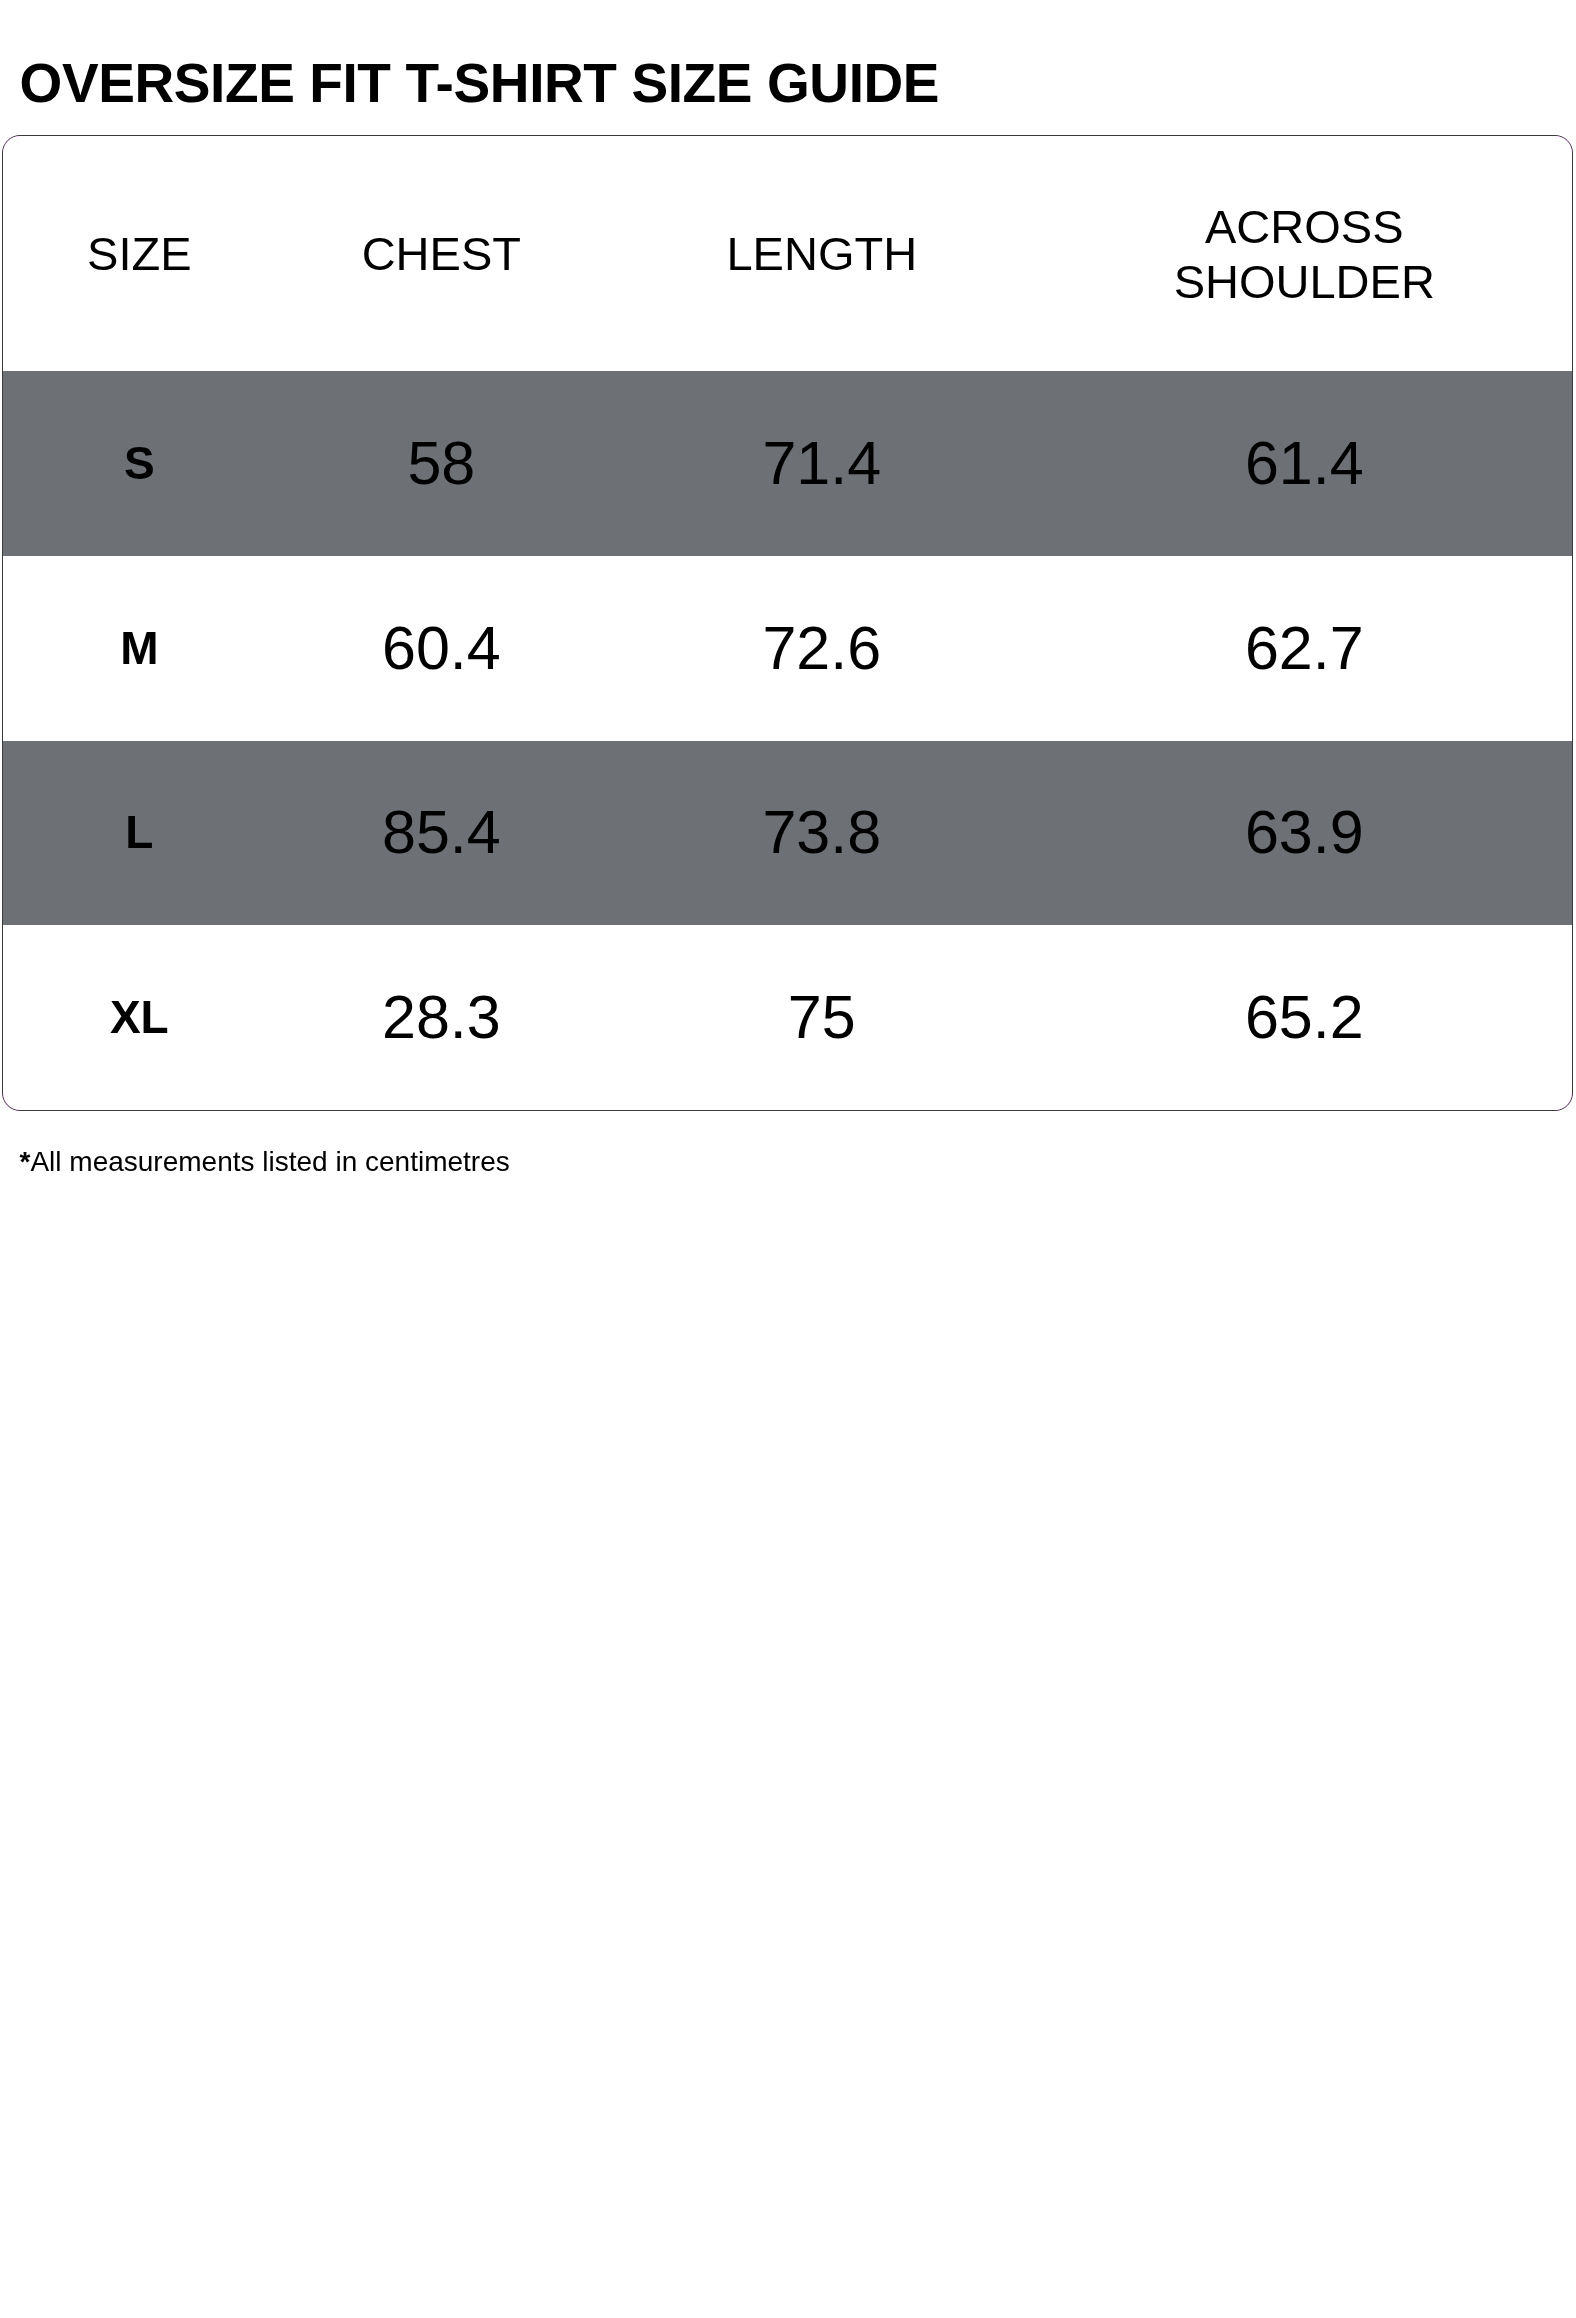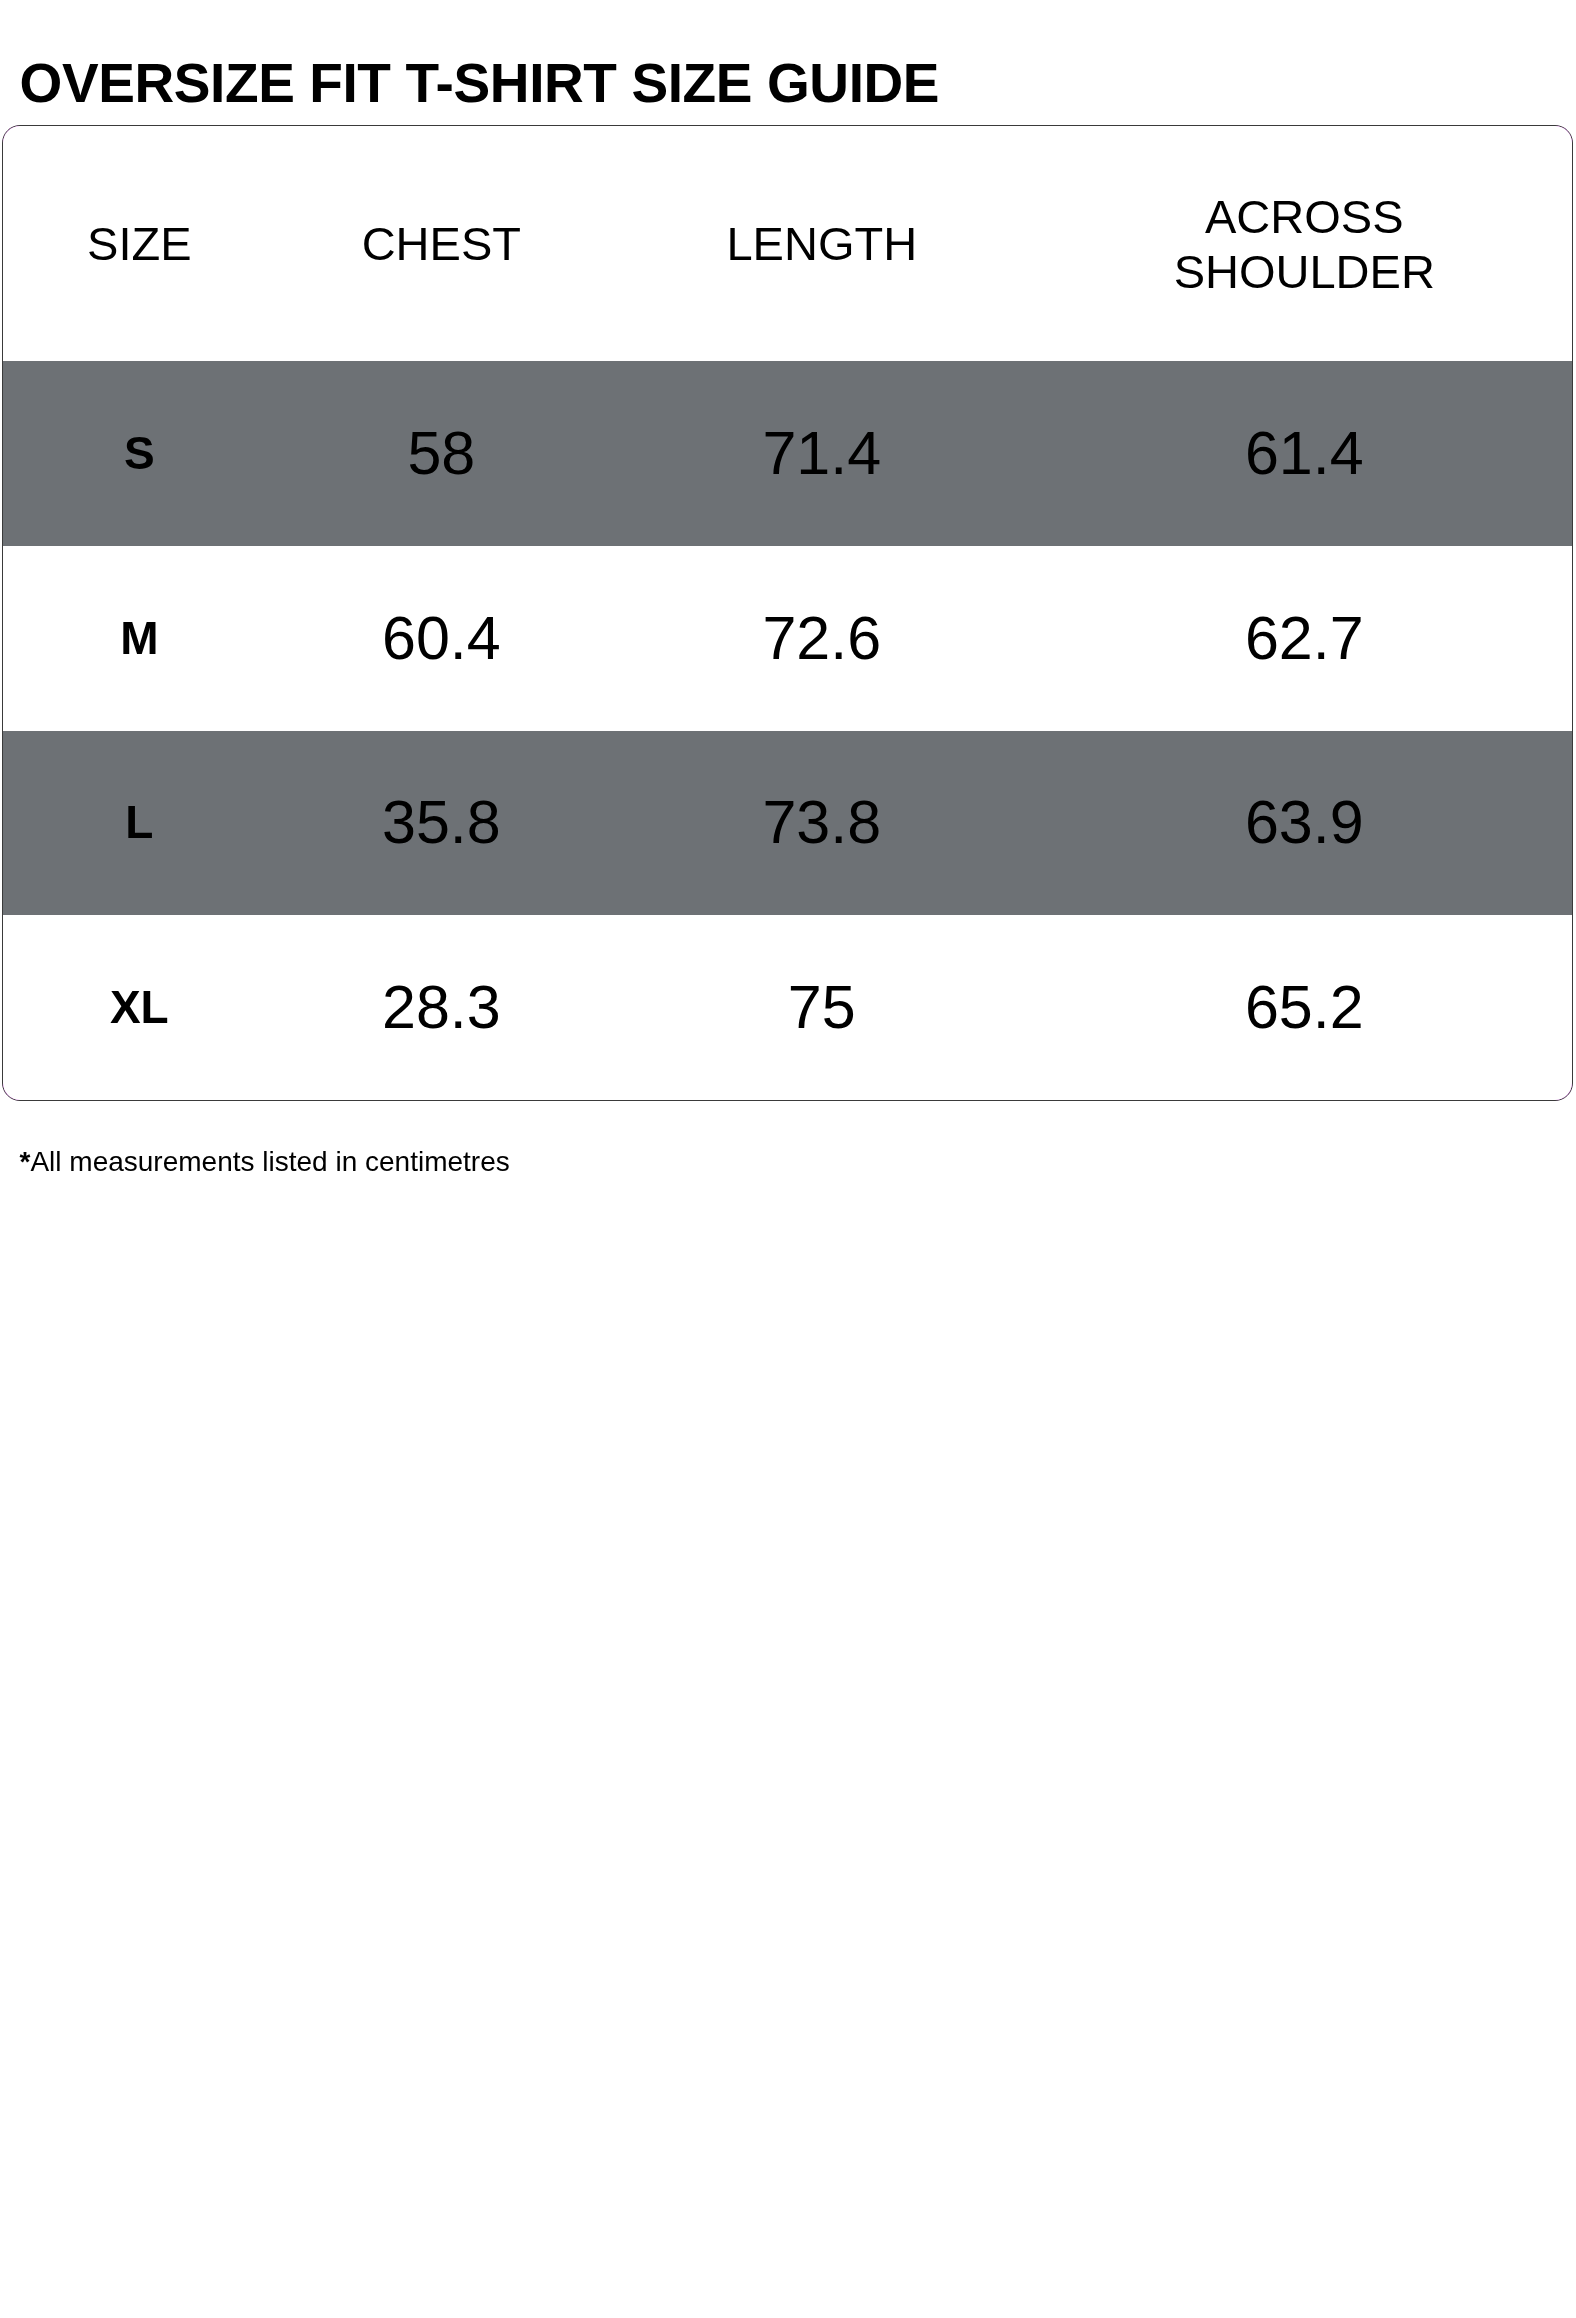--- a/index.html
+++ b/index.html
@@ -26,21 +26,21 @@
     color: #000000;
     line-height: 69px;
     white-space: nowrap;
     margin-top: 47px;
   }
 
   
   #size-table-wrap {
     position: absolute;
     left: 1.8px;
-    top: 125px;
+    top: 135px;
     width: 1571px;
     height: 976px;
     border: 1.8px solid #3a3a3a;
     border-radius: 18px;
     overflow: hidden;
     box-sizing: border-box;
     background: #d946ef;
   }
   table.size-table {
     width: 100%;
@@ -136,21 +136,21 @@
         <td class="val-cell">61.4</td>
       </tr>
       <tr class="plain">
         <td class="size-cell">M</td>
         <td class="val-cell">60.4</td>
         <td class="val-cell">72.6</td>
         <td class="val-cell">62.7</td>
       </tr>
       <tr class="shaded">
         <td class="size-cell">L</td>
-        <td class="val-cell">35.8</td>
+        <td class="val-cell">85.4</td>
         <td class="val-cell">73.8</td>
         <td class="val-cell">63.9</td>
       </tr>
       <tr class="plain">
         <td class="size-cell">XL</td>
         <td class="val-cell">28.3</td>
         <td class="val-cell">75</td>
         <td class="val-cell">65.2</td>
       </tr>
     </tbody>

